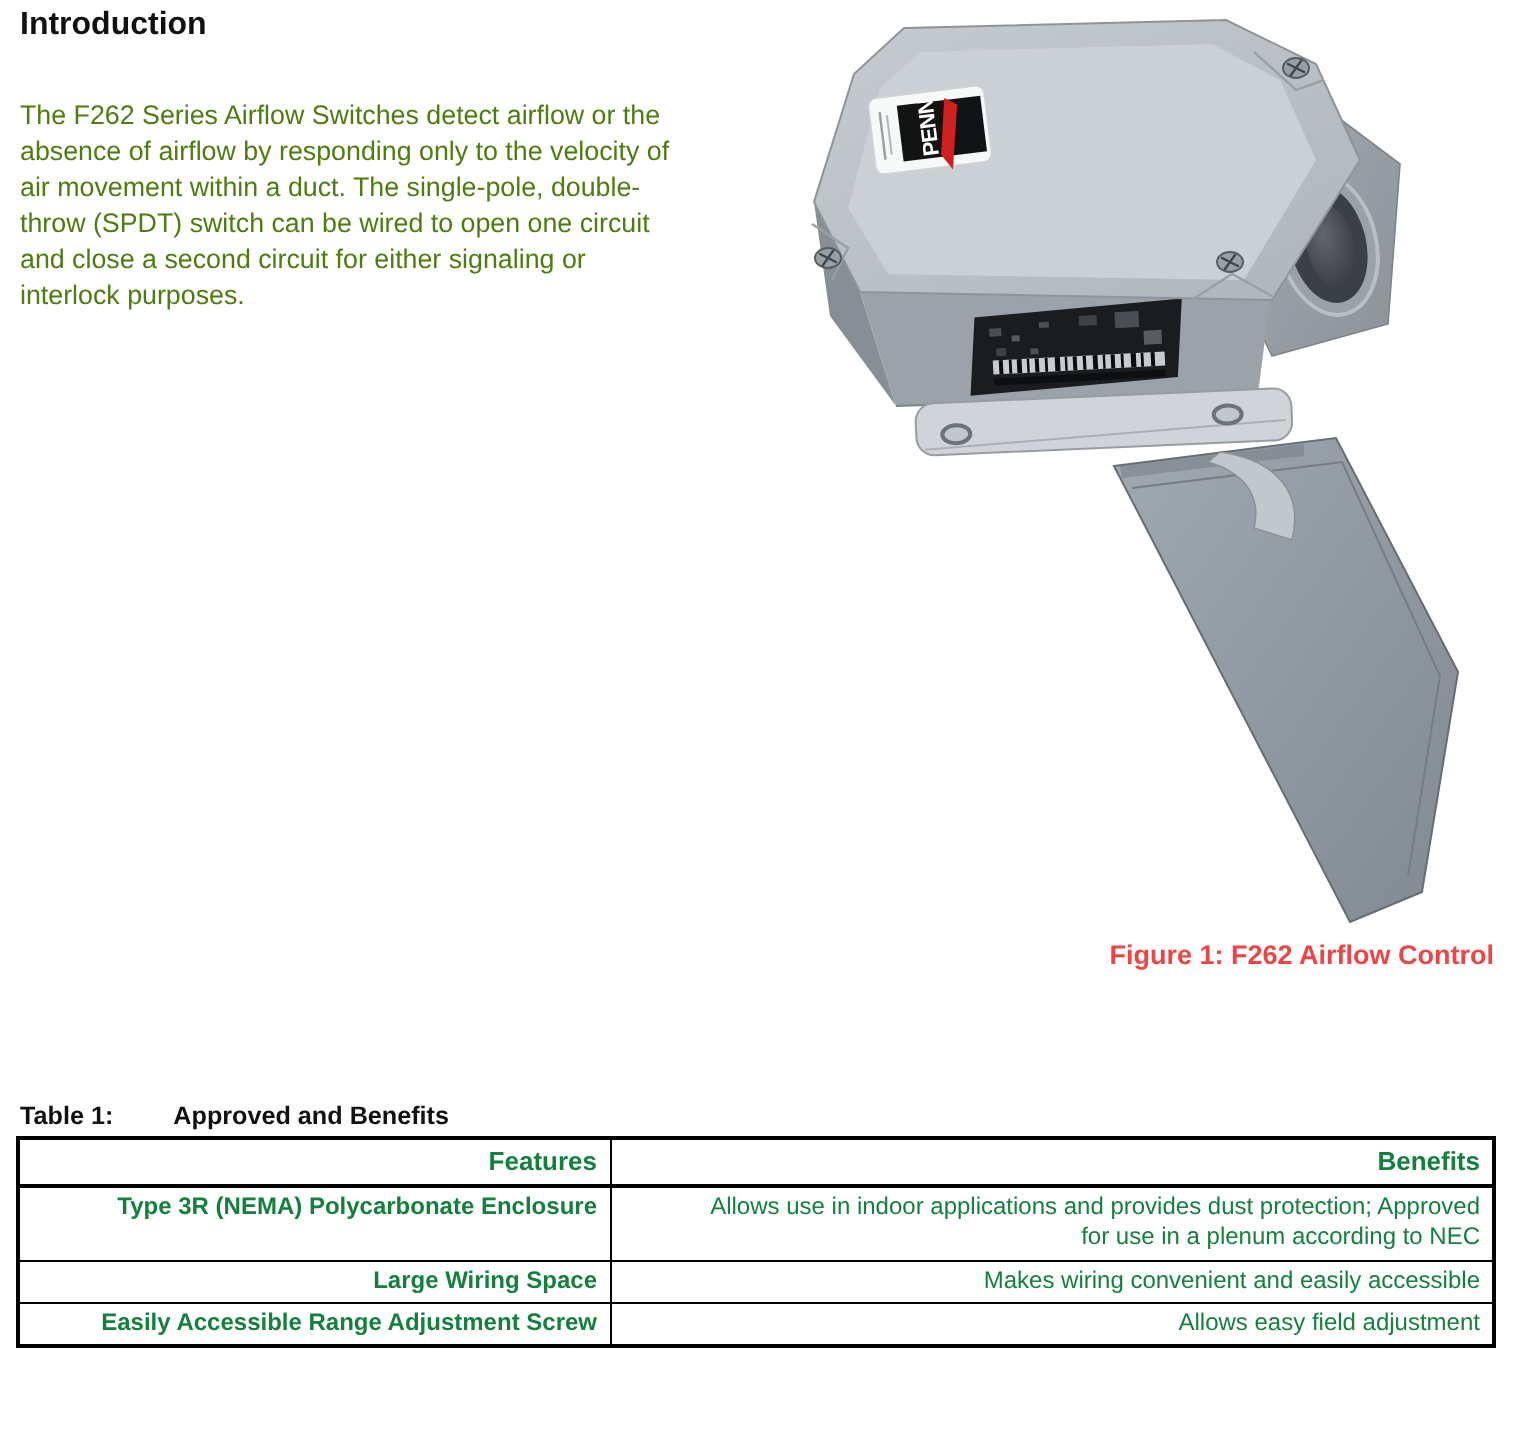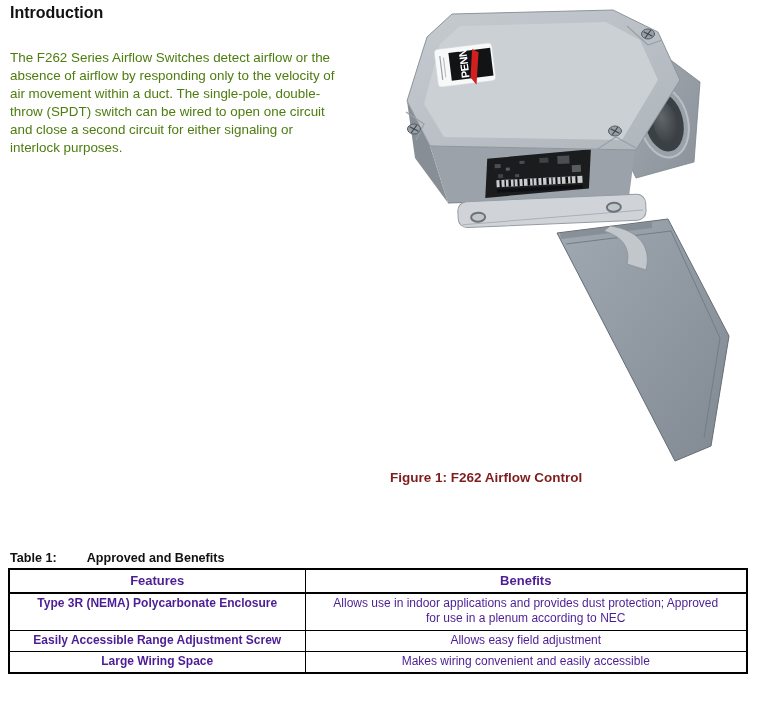--- a/index.html
+++ b/index.html
@@ -6,30 +6,30 @@
   #page{position:relative;width:770px;height:719px;background:#ffffff;overflow:hidden;
         font-family:"Liberation Sans","DejaVu Sans",sans-serif;color:#1b1b1b;}
 
   
   .intro{position:absolute;left:10px;top:4px;width:395px;}
   .intro h1{font-size:16px;font-weight:bold;margin:0 0 27px 0;color:#111;}
   .intro p{font-size:13.4px;line-height:18px;margin:0 0 8px 0;white-space:pre-line;color:#4d7c0f;}
 
   
   .figure-wrap{position:absolute;left:400px;top:0px;width:370px;height:466px;}
-  .figure-caption{position:absolute;left:390px;top:470px;width:335px;text-align:left;
-                  font-size:13.5px;font-weight:bold;color:#7f1d1d;}
+  .figure-caption{position:absolute;left:412px;top:470px;width:335px;text-align:right;
+                  font-size:13.5px;font-weight:bold;color:#ef4444;}
 
   
   .table-title{position:absolute;left:10px;top:551px;font-size:12.6px;font-weight:bold;color:#111;}
   .table-title .tt-label{margin-right:30px;}
   table.fb{position:absolute;left:8px;top:568px;width:738px;border-collapse:collapse;
            border:2px solid #000;table-layout:fixed;}
   table.fb th,table.fb td{border:1px solid #000;padding:2px 6px 3px 6px;vertical-align:top;
-           font-size:12px;line-height:15px;text-align:center;color:#4c1d95;}
+           font-size:12px;line-height:15px;text-align:right;color:#15803d;}
   table.fb thead th{font-size:13px;font-weight:bold;border-bottom:2px solid #000;
            padding-top:3px;padding-bottom:3px;line-height:16px;}
   table.fb col.c-feat{width:296px;}
   table.fb col.c-ben{width:442px;}
   td.feat{font-weight:bold;white-space:pre-line;}
   td.ben{white-space:pre-line;}
   tr.r-tall td{height:31px;}
   tr.r-short td{height:15px;}
 </style>
 </head>
@@ -185,23 +185,23 @@
         <th>Benefits</th>
       </tr>
     </thead>
     <tbody>
       <tr class="r-tall">
         <td class="feat">Type 3R (NEMA) Polycarbonate Enclosure</td>
         <td class="ben">Allows use in indoor applications and provides dust protection; Approved
 for use in a plenum according to NEC</td>
       </tr>
       <tr class="r-short">
+        <td class="feat">Large Wiring Space</td>
+        <td class="ben">Makes wiring convenient and easily accessible</td>
+      </tr>
+      <tr class="r-short">
         <td class="feat">Easily Accessible Range Adjustment Screw</td>
         <td class="ben">Allows easy field adjustment</td>
       </tr>
-      <tr class="r-short">
-        <td class="feat">Large Wiring Space</td>
-        <td class="ben">Makes wiring convenient and easily accessible</td>
-      </tr>
     </tbody>
   </table>
 
 </div>
 
 </body></html>

